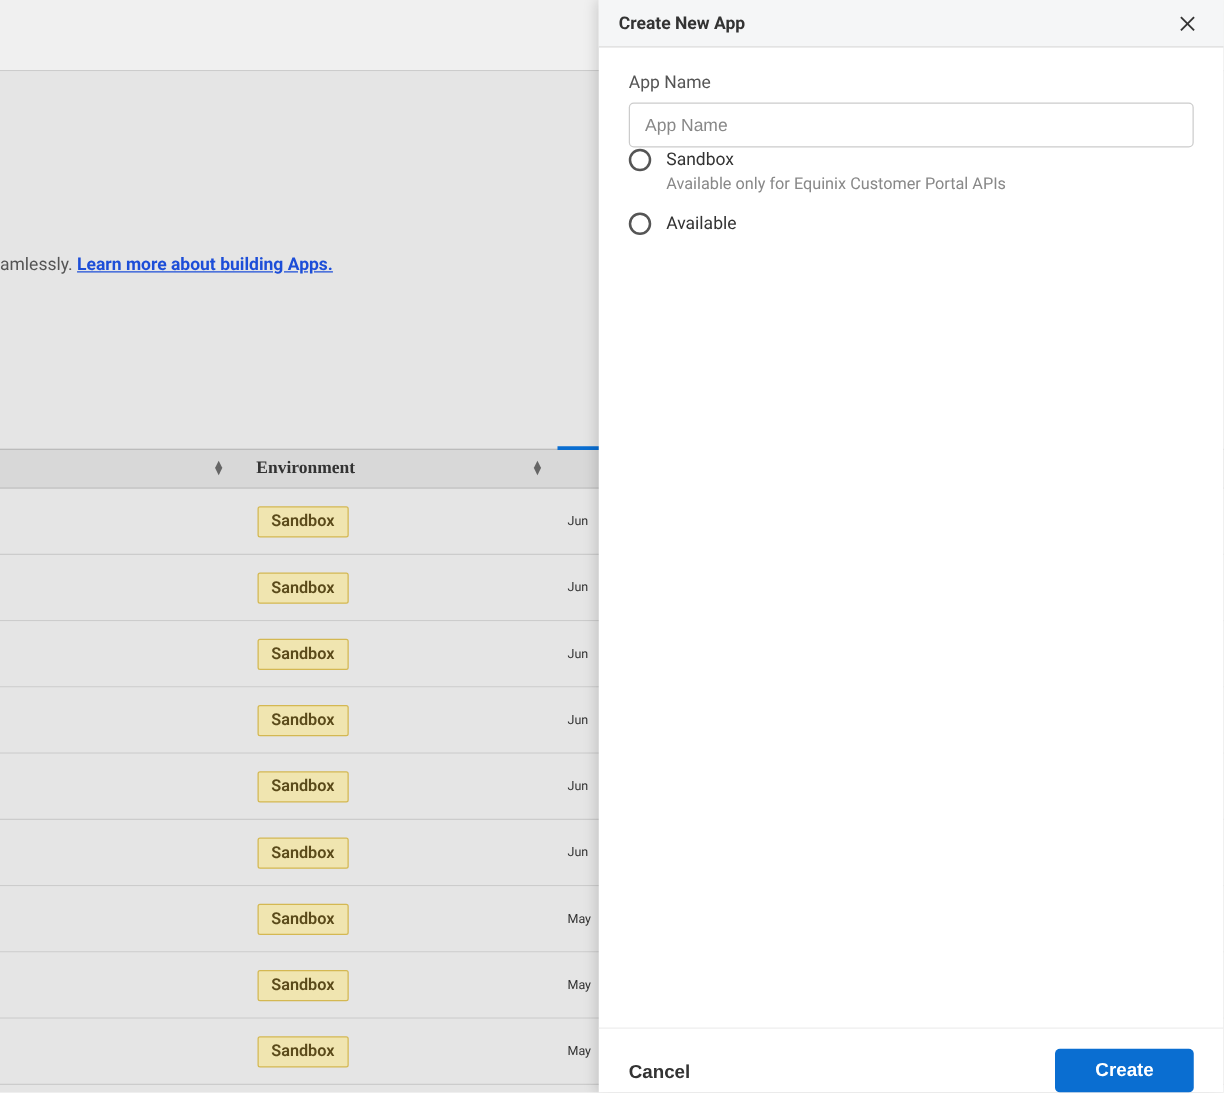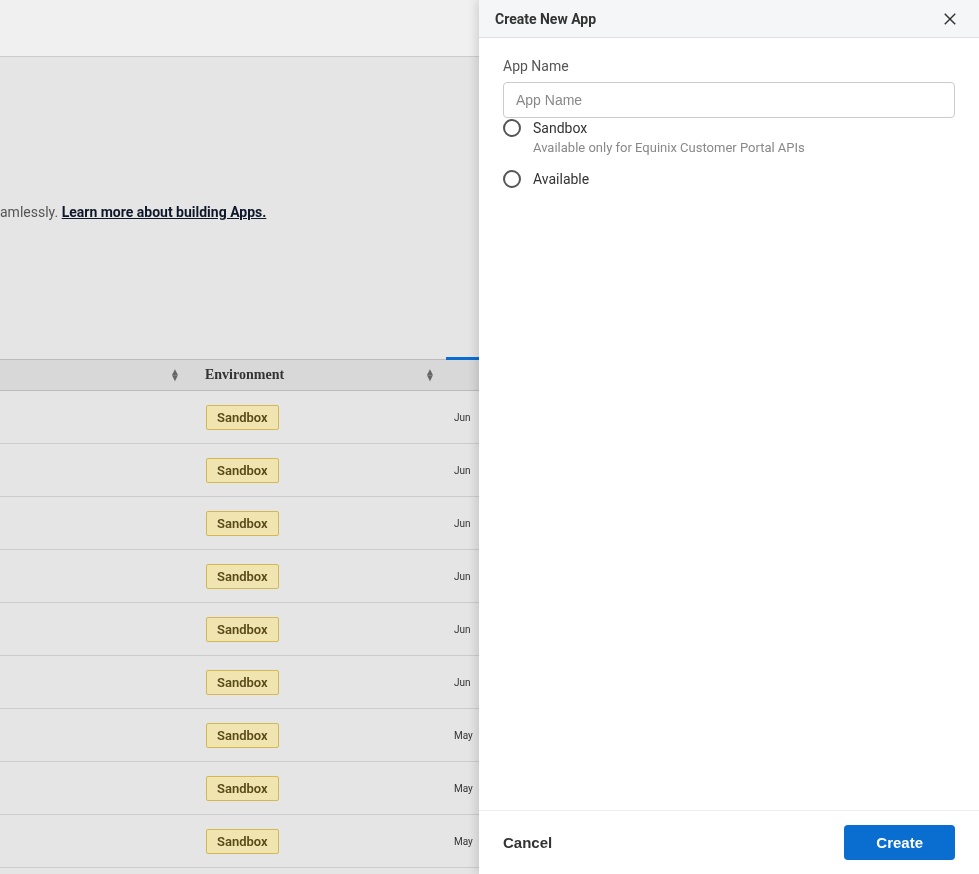--- a/index.html
+++ b/index.html
@@ -49,21 +49,21 @@
     
     .bg-desc-text {
       position: absolute;
       top: 147px;
       left: 0;
       color: #555;
       font-size: 14px;
     }
     
     .bg-link {
-      color: #0f172a;
+      color: #1d4ed8;
       text-decoration: underline;
       font-weight: 700;
     }
     
     .bg-table {
       position: absolute;
       top: 359px;
       left: 0;
       width: 100%;
     }
@@ -256,24 +256,24 @@
       line-height: 20px;
     }
     
     .radio-helper {
       font-size: 13px;
       color: #888;
       margin-top: 2px;
     }
     
     .modal-footer {
-      height: 64px;
+      height: 52px;
       border-top: 1px solid #eee;
       display: flex;
-      align-items: center;
+      align-items: flex-end;
       justify-content: space-between;
       padding: 0 24px;
     }
     
     .btn-cancel {
       background: none;
       border: none;
       font-size: 15px;
       font-weight: 600;
       color: #333;

